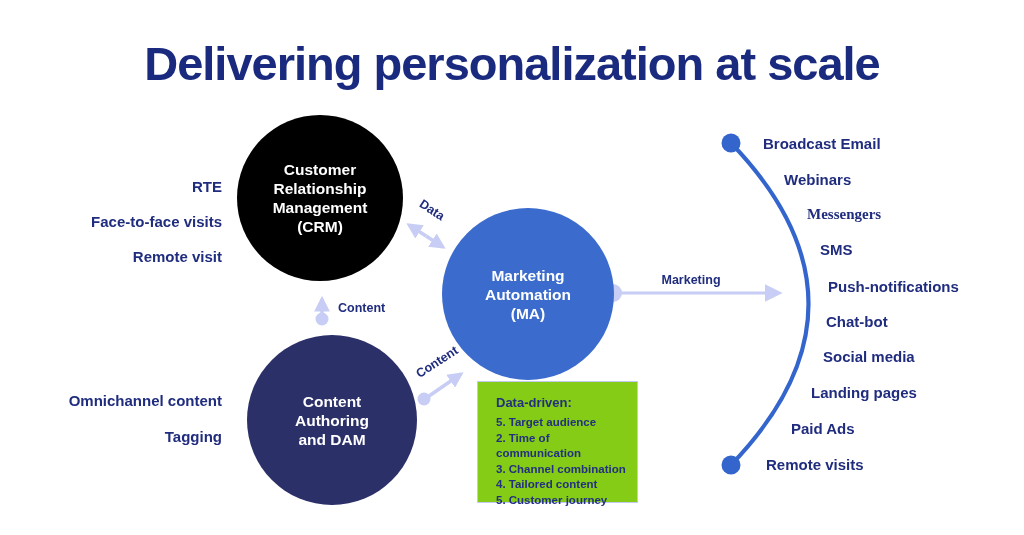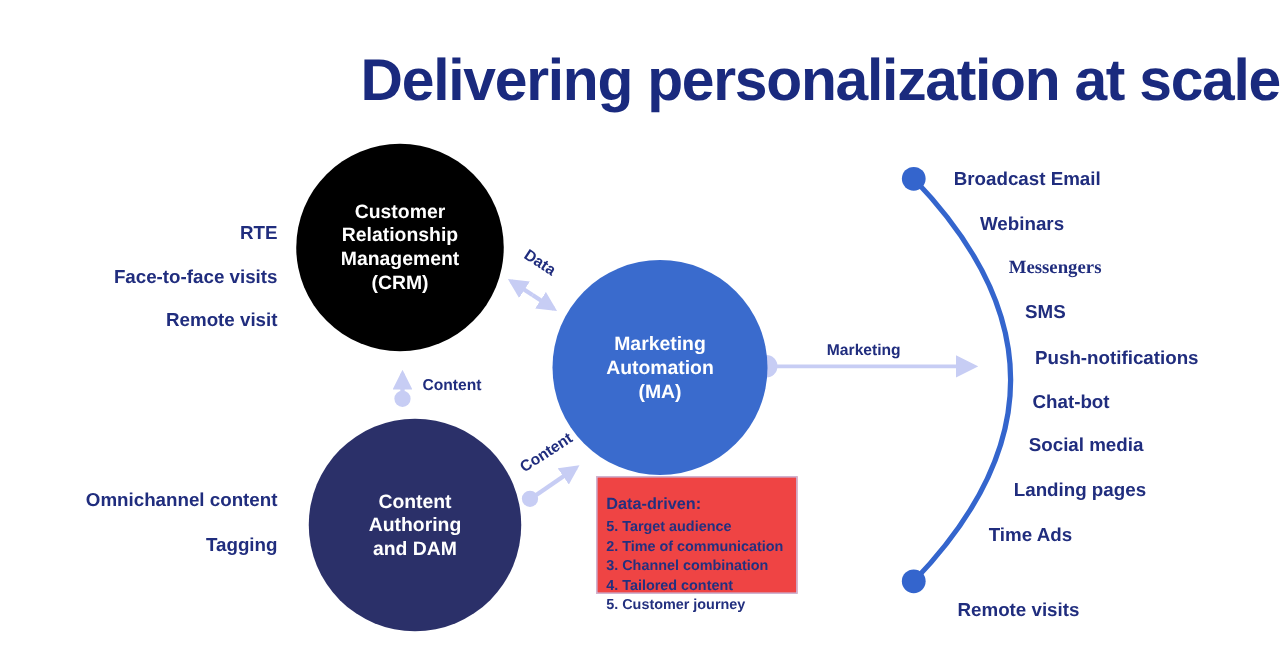--- a/index.html
+++ b/index.html
@@ -1,37 +1,37 @@
 <!DOCTYPE html>
 <html><head>
 <meta charset="utf-8">
 <style>
   html,body{margin:0;padding:0;background:#ffffff;}
   body{width:1024px;height:535px;position:relative;overflow:hidden;
        font-family:"Liberation Sans",sans-serif;}
   .canvas{position:absolute;inset:0;}
-  .title{position:absolute;left:0;top:36px;width:1024px;text-align:right;
+  .title{position:absolute;left:0;top:36px;width:1024px;text-align:center;
          font-size:47px;font-weight:800;letter-spacing:-1px;color:#1a2a7e;margin:0;}
   svg.wires{position:absolute;left:0;top:0;width:1024px;height:535px;}
   .circle{position:absolute;border-radius:50%;display:flex;align-items:center;
           justify-content:center;text-align:center;}
   .circle-label{color:#ffffff;font-weight:bold;font-size:15.5px;line-height:19px;
                 white-space:pre-line;}
   .circle-crm{left:237px;top:115px;width:166px;height:166px;background:#000000;}
   .circle-ma{left:442px;top:208px;width:172px;height:172px;background:#3a6bcd;}
   .circle-ca{left:247px;top:335px;width:170px;height:170px;background:#2b3069;}
   .lbl{position:absolute;font-weight:bold;font-size:15px;color:#202d7e;white-space:nowrap;text-align:center;}
   .lbl-left{right:802px;text-align:right;}
   .arrow-lbl{position:absolute;font-weight:bold;font-size:12.5px;color:#202d7e;white-space:nowrap;}
   .rot{transform:translate(-50%,-50%) rotate(33deg);}
   .rot-neg{transform:translate(-50%,-50%) rotate(-33deg);}
   .ctr{transform:translate(-50%,-50%);}
-  .databox{position:absolute;left:477px;top:381px;width:161px;height:94px;
-           background:#ef4444;border:1px solid #c3c9ef;box-sizing:border-box;
-           padding:13px 8px 0 7px;}
+  .databox{position:absolute;left:477px;top:381px;width:161px;height:122px;
+           background:#84cc16;border:1px solid #c3c9ef;box-sizing:border-box;
+           padding:13px 8px 0 18px;}
   .databox-title{font-weight:bold;font-size:13px;color:#23307f;margin:0 0 5px 0;}
   .databox-item{font-weight:bold;font-size:11.5px;line-height:15.5px;color:#23307f;}
 </style>
 </head>
 <body>
 
 <div class="canvas">
 
   <h1 class="title">Delivering personalization at scale</h1>
 
@@ -92,22 +92,22 @@
   <div class="arrow-lbl ctr" style="left:691px;top:280px;">Marketing</div>
 
   <div class="lbl" style="left:763px;top:135px;">Broadcast Email</div>
   <div class="lbl" style="left:784px;top:171px;">Webinars</div>
   <div class="lbl" style="left:807px;top:206px;font-family:Liberation Serif, serif;">Messengers</div>
   <div class="lbl" style="left:820px;top:241px;">SMS</div>
   <div class="lbl" style="left:828px;top:278px;">Push-notifications</div>
   <div class="lbl" style="left:826px;top:313px;">Chat-bot</div>
   <div class="lbl" style="left:823px;top:348px;">Social media</div>
   <div class="lbl" style="left:811px;top:384px;">Landing pages</div>
-  <div class="lbl" style="left:791px;top:420px;">Time Ads</div>
-  <div class="lbl" style="left:766px;top:456px;margin-top:24px;">Remote visits</div>
+  <div class="lbl" style="left:791px;top:420px;">Paid Ads</div>
+  <div class="lbl" style="left:766px;top:456px;">Remote visits</div>
 
   <div class="databox">
     <div class="databox-title">Data-driven:</div>
     <div class="databox-item">5. Target audience</div>
     <div class="databox-item">2. Time of communication</div>
     <div class="databox-item">3. Channel combination</div>
     <div class="databox-item">4. Tailored content</div>
     <div class="databox-item">5. Customer journey</div>
   </div>
 

